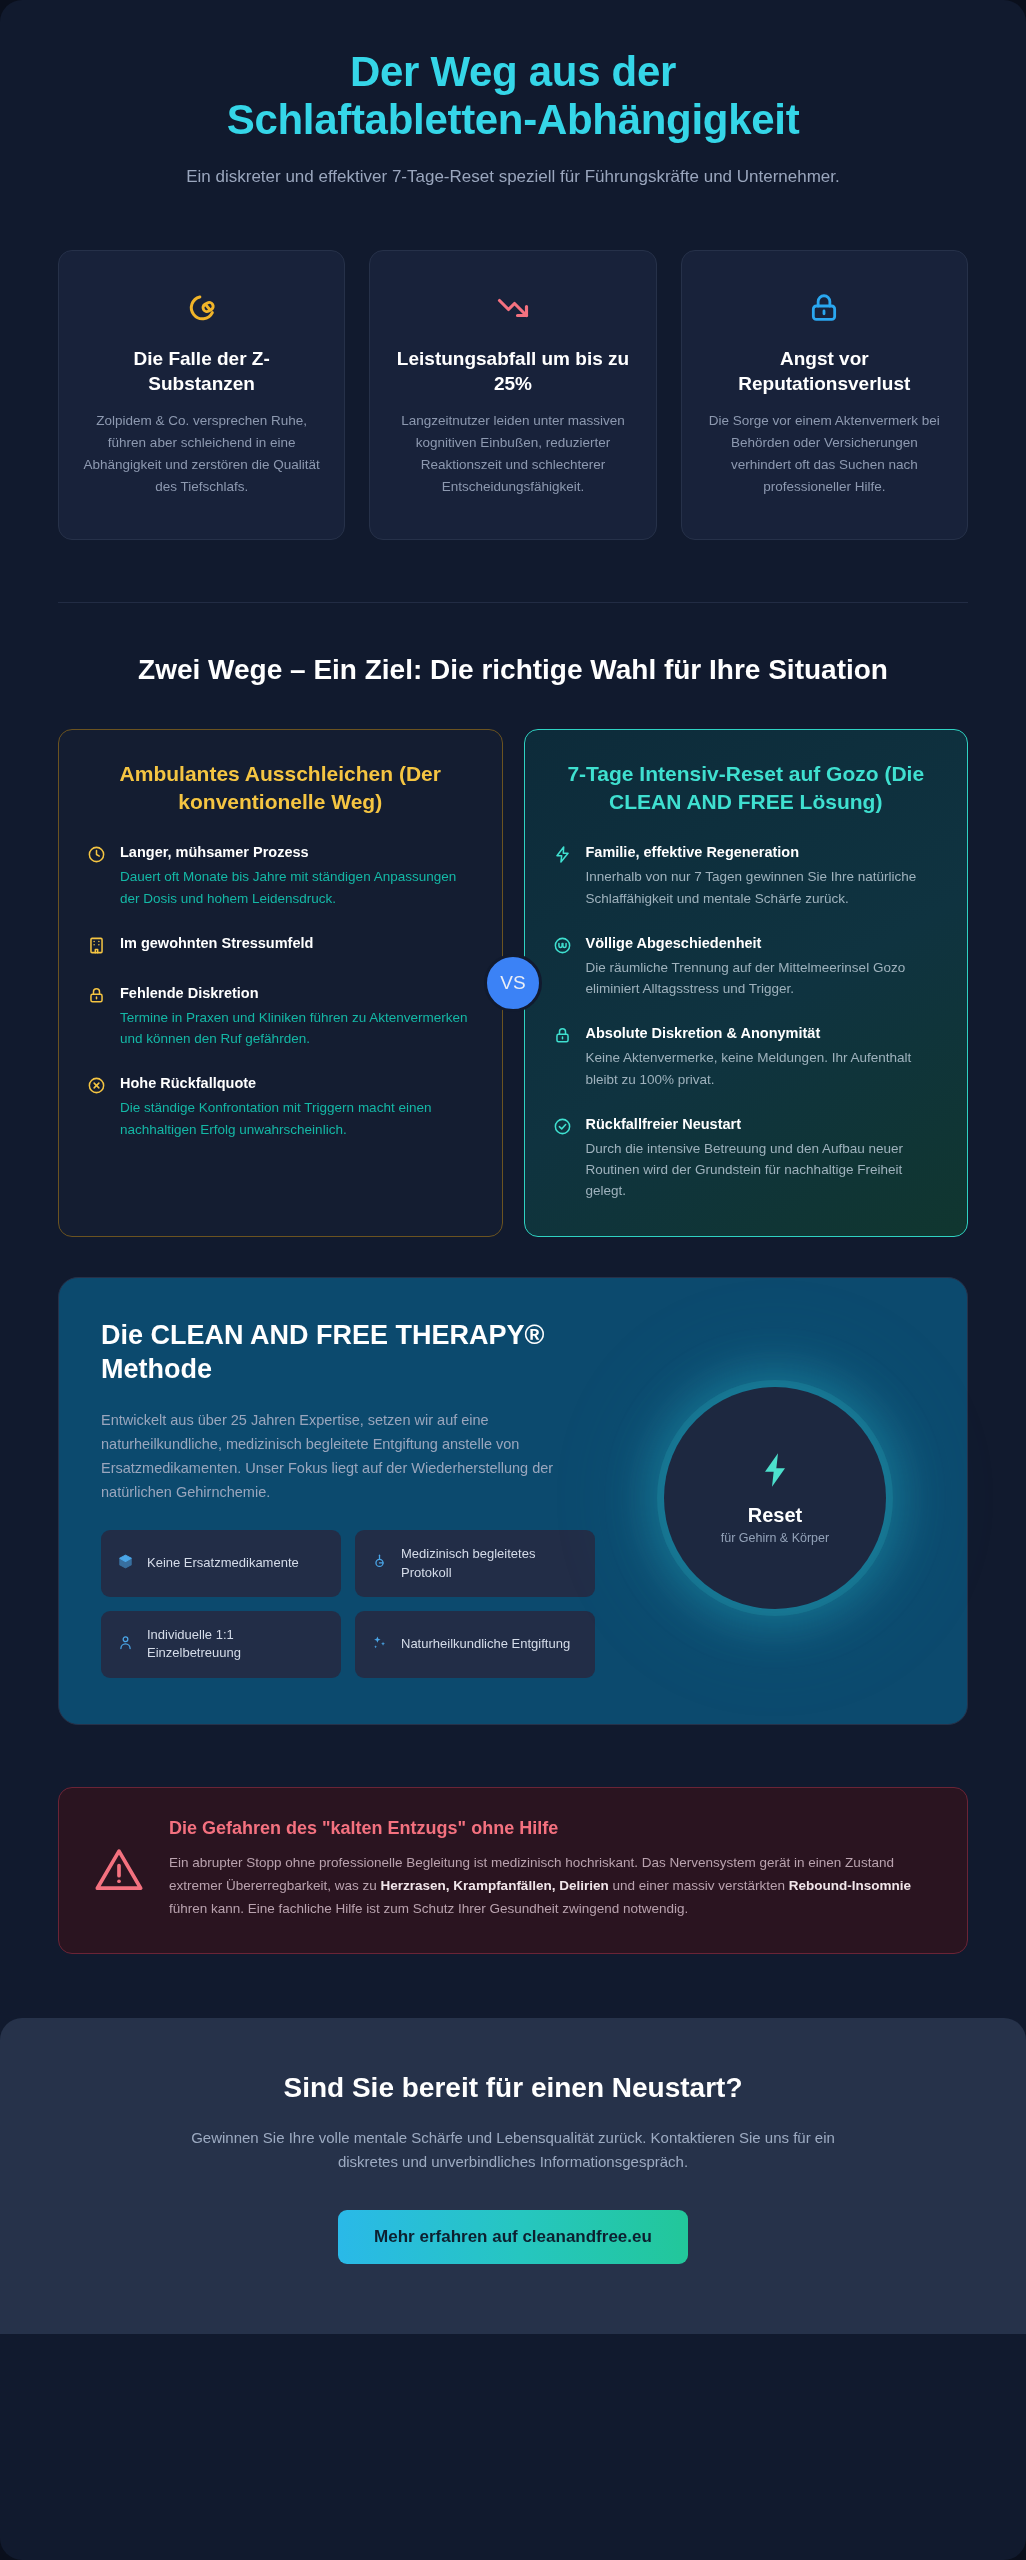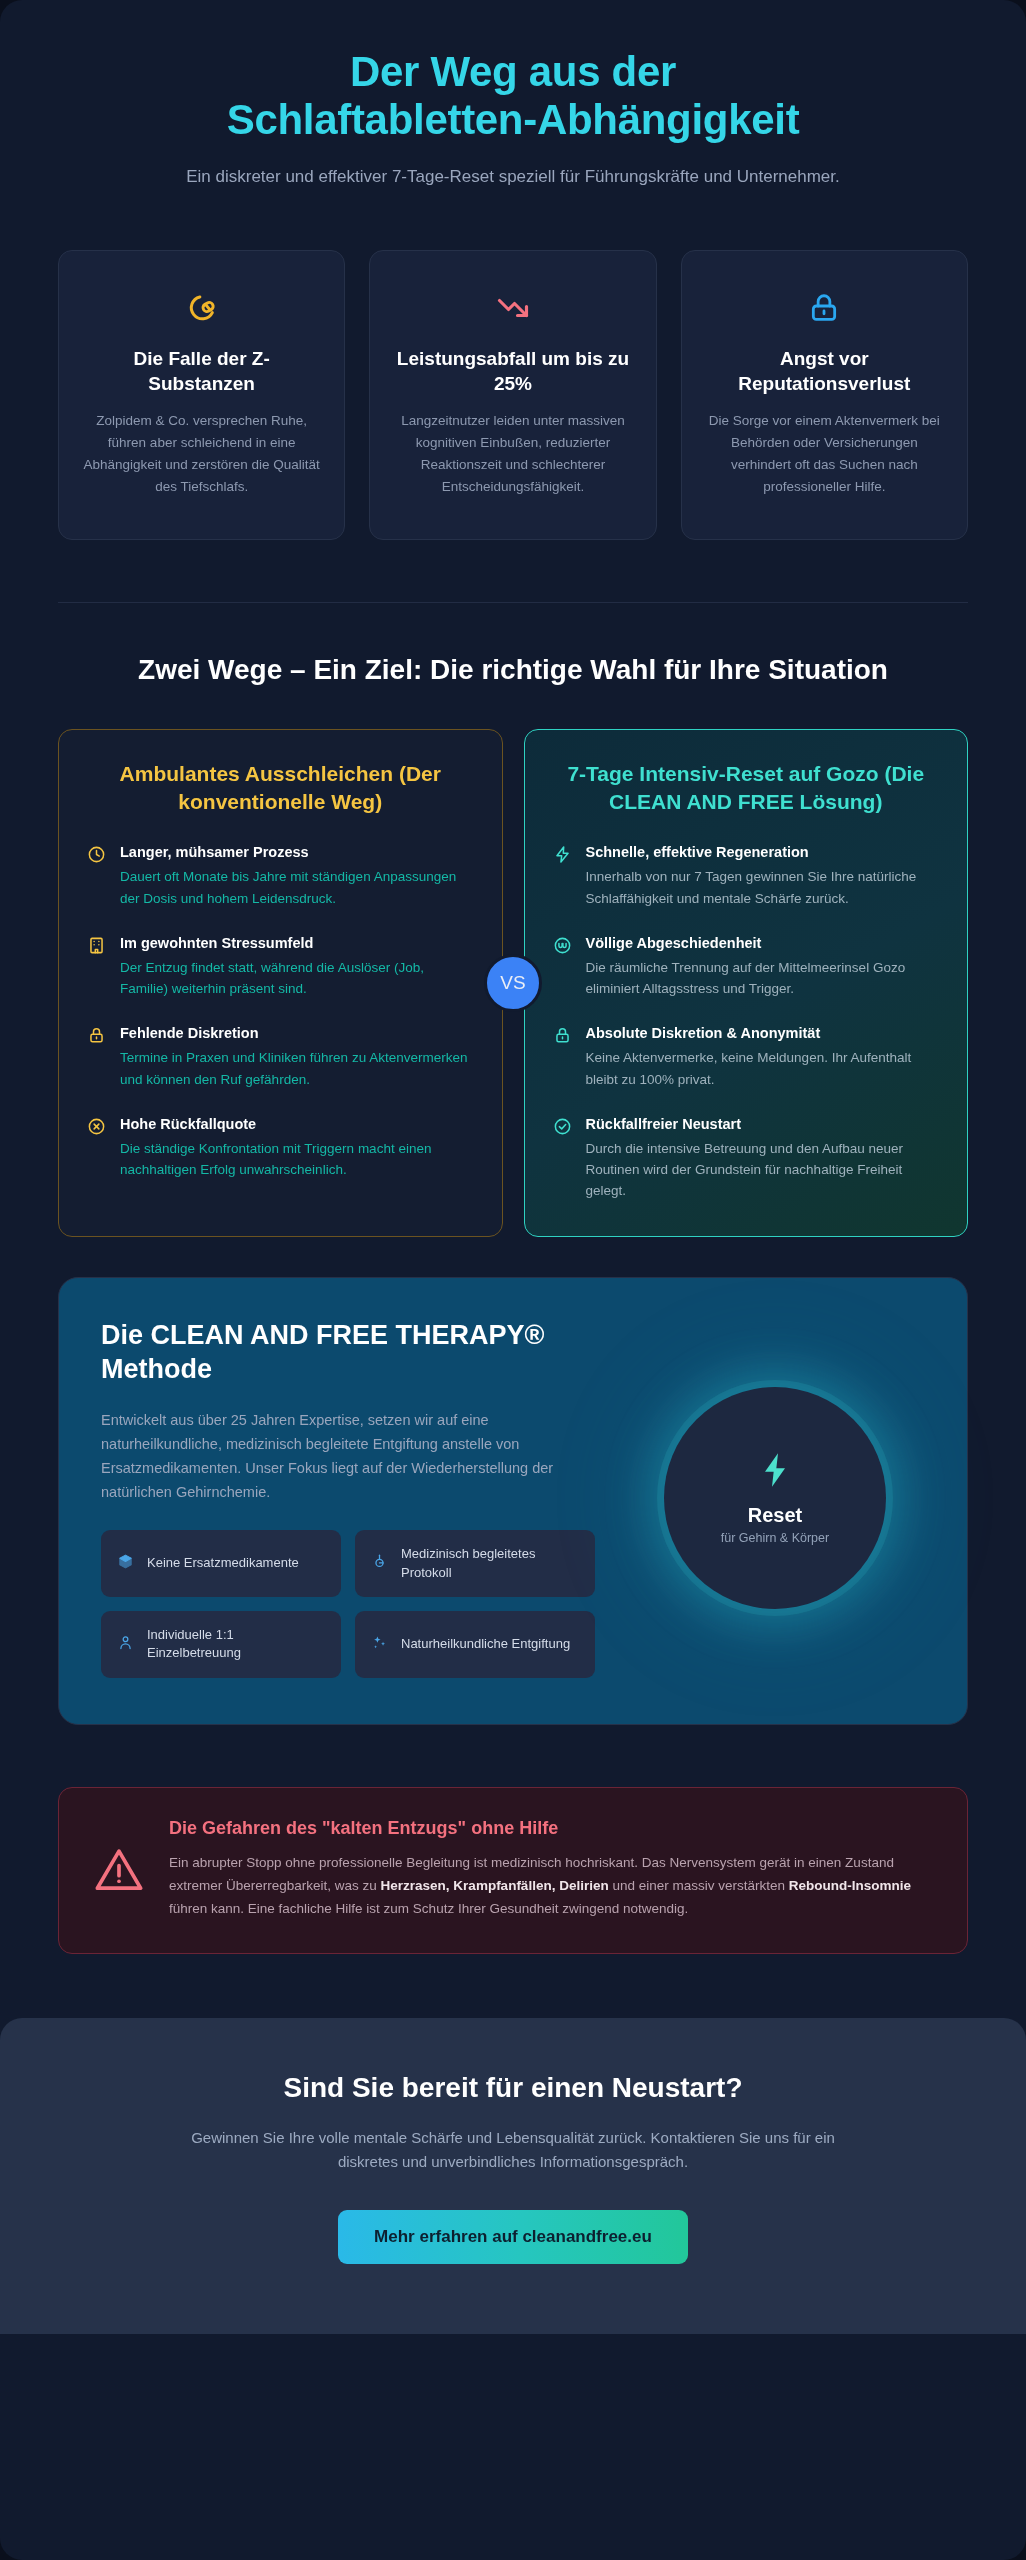--- a/index.html
+++ b/index.html
@@ -335,21 +335,20 @@
               <rect x="5" y="3" width="14" height="18" rx="1.4"></rect>
               <line x1="9" y1="7" x2="9.01" y2="7"></line>
                 <line x1="15" y1="7" x2="15.01" y2="7"></line>
               <line x1="9" y1="11" x2="9.01" y2="11"></line>
                 <line x1="15" y1="11" x2="15.01" y2="11"></line>
               <path d="M10.5 21v-4h3v4"></path>
             </svg>
           </span>
           <div class="ftxt">
             <h4>Im gewohnten Stressumfeld</h4>
-            <p>Der Entzug findet statt, während die Auslöser (Job, Familie) weiterhin präsent sind.</p>
           </div>
         </div>
 
         <div class="feat">
           <span class="fico">
             <svg width="19" height="19" viewBox="0 0 24 24" fill="none" stroke="#f5c542" stroke-width="1.9" stroke-linecap="round" stroke-linejoin="round">
               <rect x="5" y="10.5" width="14" height="9.5" rx="2"></rect>
               <path d="M8.2 10.5V7.4a3.8 3.8 0 0 1 7.6 0v3.1"></path>
               <line x1="12" y1="14" x2="12" y2="16.2"></line>
             </svg>
@@ -378,21 +377,21 @@
       <div class="col col-good">
         <h3>7-Tage Intensiv-Reset auf Gozo (Die CLEAN AND FREE Lösung)</h3>
 
         <div class="feat">
           <span class="fico">
             <svg width="19" height="19" viewBox="0 0 24 24" fill="none" stroke="#3fe0d0" stroke-width="1.9" stroke-linecap="round" stroke-linejoin="round">
               <polygon points="13.5,2.5 5,13.5 11,13.5 10,21.5 19,10.5 13,10.5"></polygon>
             </svg>
           </span>
           <div class="ftxt">
-            <h4>Schnelle, effektive Regeneration</h4>
+            <h4>Familie, effektive Regeneration</h4>
             <p>Innerhalb von nur 7 Tagen gewinnen Sie Ihre natürliche Schlaffähigkeit und mentale Schärfe zurück.</p>
           </div>
         </div>
 
         <div class="feat">
           <span class="fico">
             <svg width="19" height="19" viewBox="0 0 24 24" fill="none" stroke="#3fe0d0" stroke-width="1.9" stroke-linecap="round" stroke-linejoin="round">
               <circle cx="12" cy="12" r="9"></circle>
               <path d="M7.5 9.5v3a2 2 0 0 0 4 0v-3"></path>
               <path d="M12.5 9.5v3a2 2 0 0 0 4 0v-3"></path>

